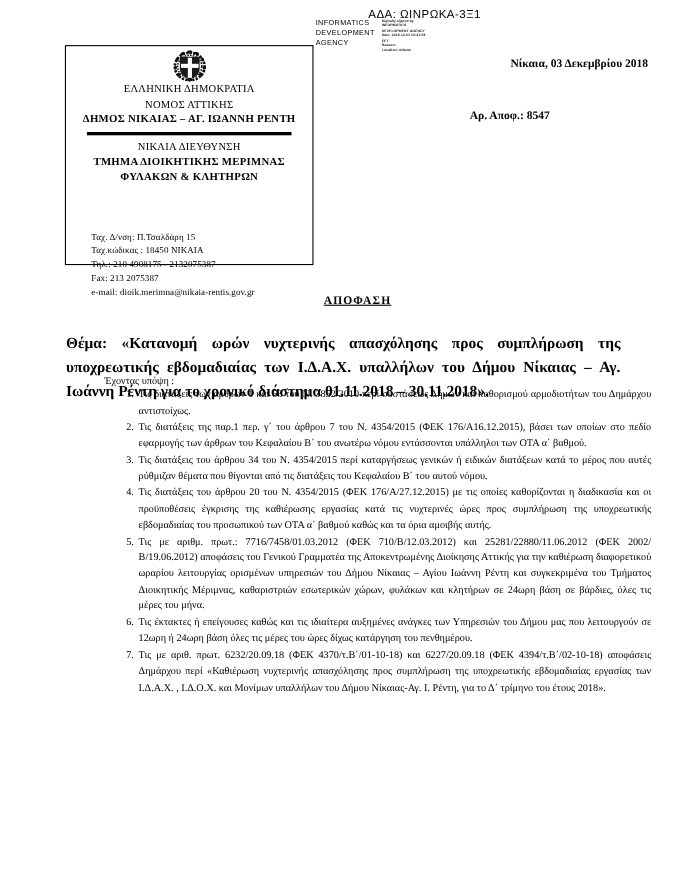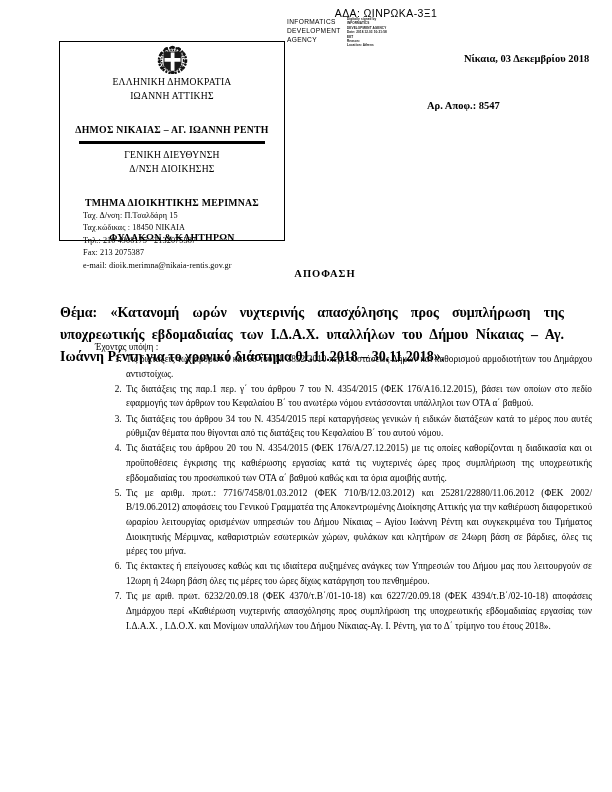--- a/index.html
+++ b/index.html
@@ -93,21 +93,20 @@
     display: block;
   }
   .hdr-line {
     font-size: 9.6px;
     line-height: 1.42;
     letter-spacing: 0.25px;
   }
   .hdr-line.bold {
     font-weight: bold;
     font-size: 9.8px;
-    margin-top: 21px;
   }
   .hdr-rule {
     width: 186px;
     height: 3px;
     background: #000;
     margin: 4px auto 4px auto;
   }
 
   
   .contact {
@@ -124,20 +123,21 @@
     position: absolute;
     top: 268px;
     left: 0;
     width: 612px;
     text-align: center;
     font-size: 10.5px;
     font-weight: bold;
     letter-spacing: 1px;
     padding-left: 38px;
     box-sizing: border-box;
+    text-decoration: underline;
   }
 
   
   .subject {
     position: absolute;
     top: 302px;
     left: 60px;
     width: 504px;
     font-size: 14px;
     font-weight: bold;
@@ -217,27 +217,26 @@
     </g>
 
     <path d="M13 13 H49 V36 Q49 48 31 54 Q13 48 13 36 Z" fill="#1a1a1a"></path>
     <g fill="#ffffff">
       <rect x="27.5" y="15" width="7.5" height="36.5"></rect>
       <rect x="15" y="26" width="32" height="7.5"></rect>
     </g>
   </svg>
 
   <div class="hdr-line">ΕΛΛΗΝΙΚΗ ΔΗΜΟΚΡΑΤΙΑ</div>
-  <div class="hdr-line">ΙΩΑΝΝΗ ΑΤΤΙΚΗΣ</div>
+  <div class="hdr-line">ΝΟΜΟΣ ΑΤΤΙΚΗΣ</div>
   <div class="hdr-line bold">ΔΗΜΟΣ ΝΙΚΑΙΑΣ – ΑΓ. ΙΩΑΝΝΗ ΡΕΝΤΗ</div>
 
   <div class="hdr-rule"></div>
 
-  <div class="hdr-line">ΓΕΝΙΚΗ ΔΙΕΥΘΥΝΣΗ</div>
-  <div class="hdr-line">Δ/ΝΣΗ ΔΙΟΙΚΗΣΗΣ</div>
+  <div class="hdr-line">ΝΙΚΑΙΑ ΔΙΕΥΘΥΝΣΗ</div>
   <div class="hdr-line bold">ΤΜΗΜΑ ΔΙΟΙΚΗΤΙΚΗΣ ΜΕΡΙΜΝΑΣ</div>
   <div class="hdr-line bold">ΦΥΛΑΚΩΝ &amp; ΚΛΗΤΗΡΩΝ</div>
 </div>
 
 <div class="contact">
   <div>Ταχ. Δ/νση: Π.Τσαλδάρη 15</div>
   <div>Ταχ.κώδικας : 18450 ΝΙΚΑΙΑ</div>
   <div>Τηλ.: 210 4908175 - 2132075387</div>
   <div>Fax: 213 2075387</div>
   <div>e-mail: dioik.merimna@nikaia-rentis.gov.gr</div>

